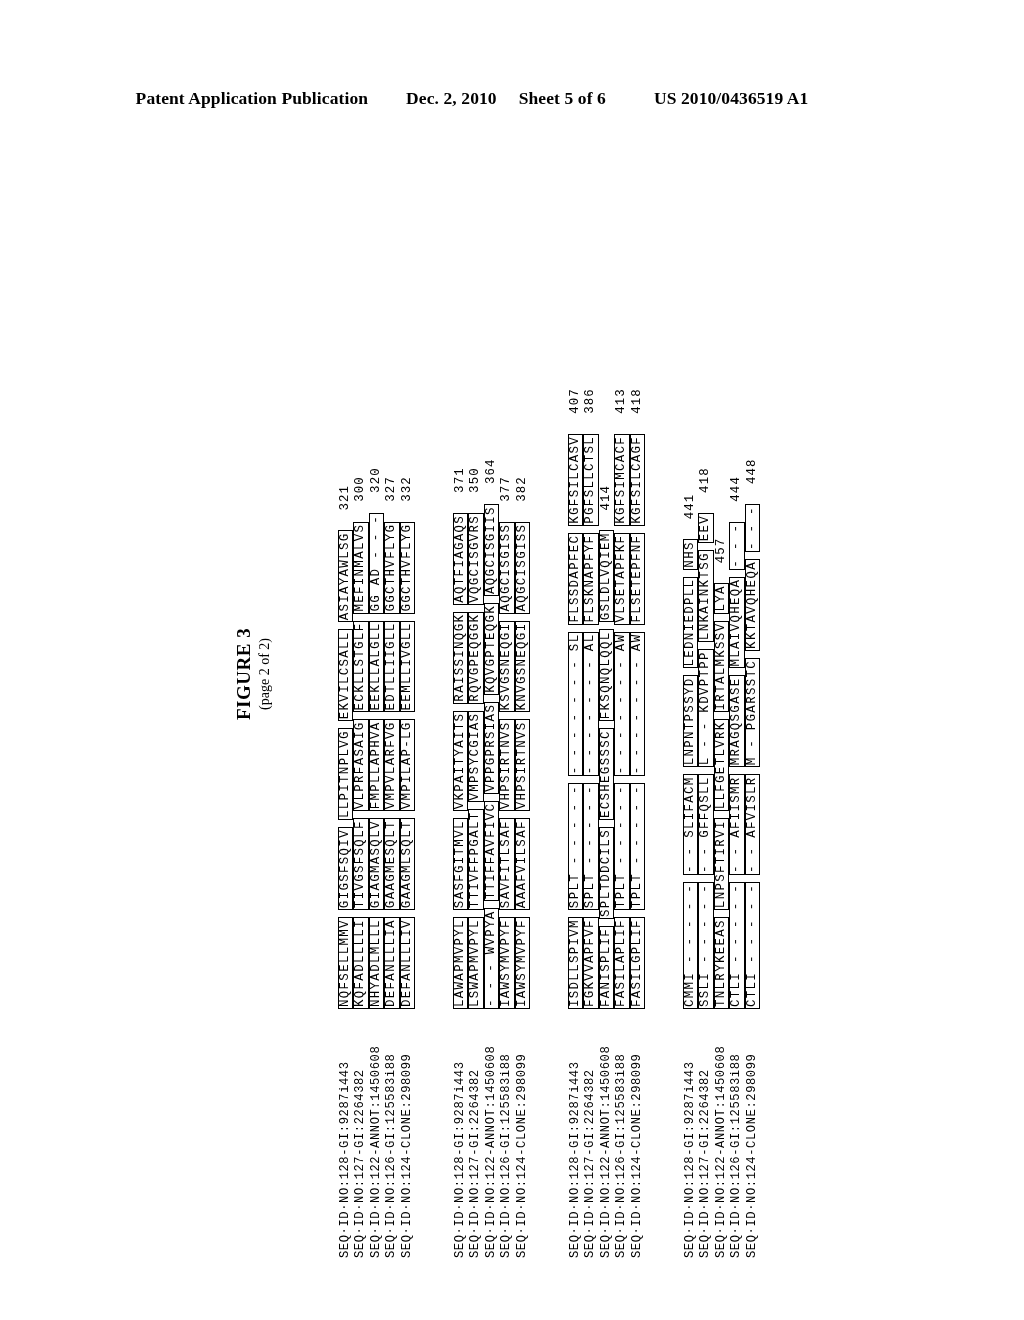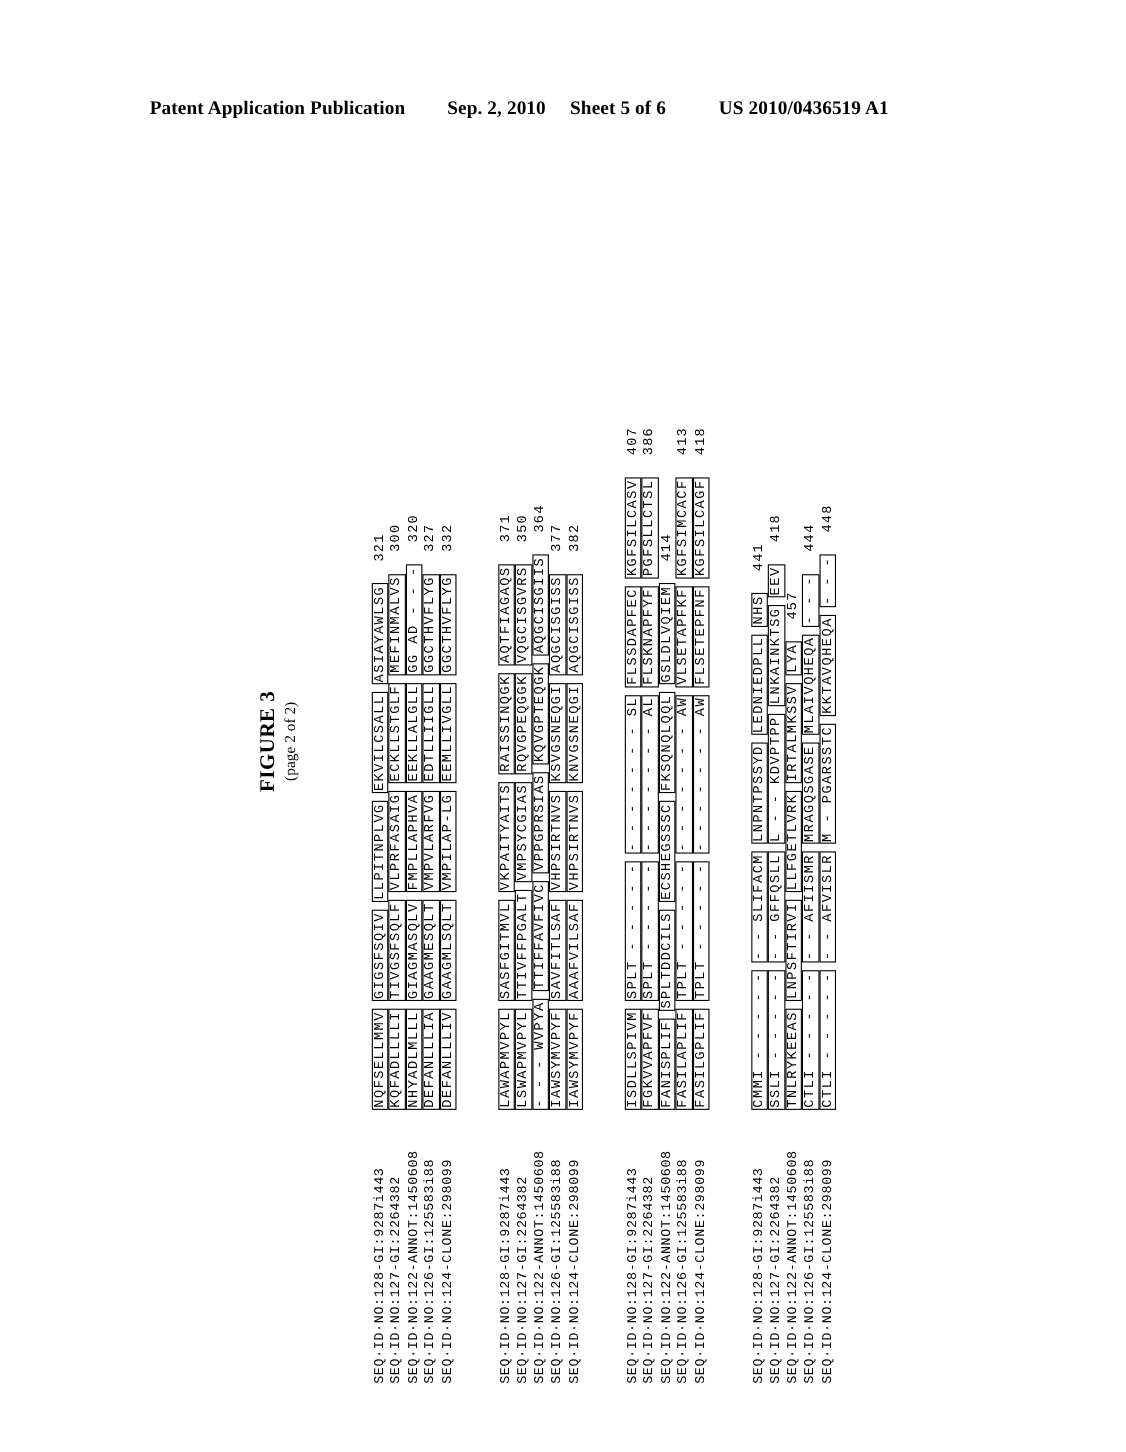--- a/index.html
+++ b/index.html
@@ -109,21 +109,21 @@
     display:flex;
     height:15.5px;
   }
 </style>
 </head>
 <body>
 
 <div id="pub-header">
   <span class="h-item">Patent Application Publication</span>
   <span class="gap-a"></span>
-  <span class="h-item">Sep. 2, 2010</span>
+  <span class="h-item">Dec. 2, 2010</span>
   <span class="gap-b"></span>
   <span class="h-item">Sheet 5 of 6</span>
   <span class="gap-c"></span>
   <span class="h-item">US 2010/0436519 A1</span>
 </div>
 
 <div id="fig-title-wrap">
   <div id="fig-title">FIGURE 3</div>
   <div id="fig-subtitle">(page 2 of 2)</div>
 </div>

